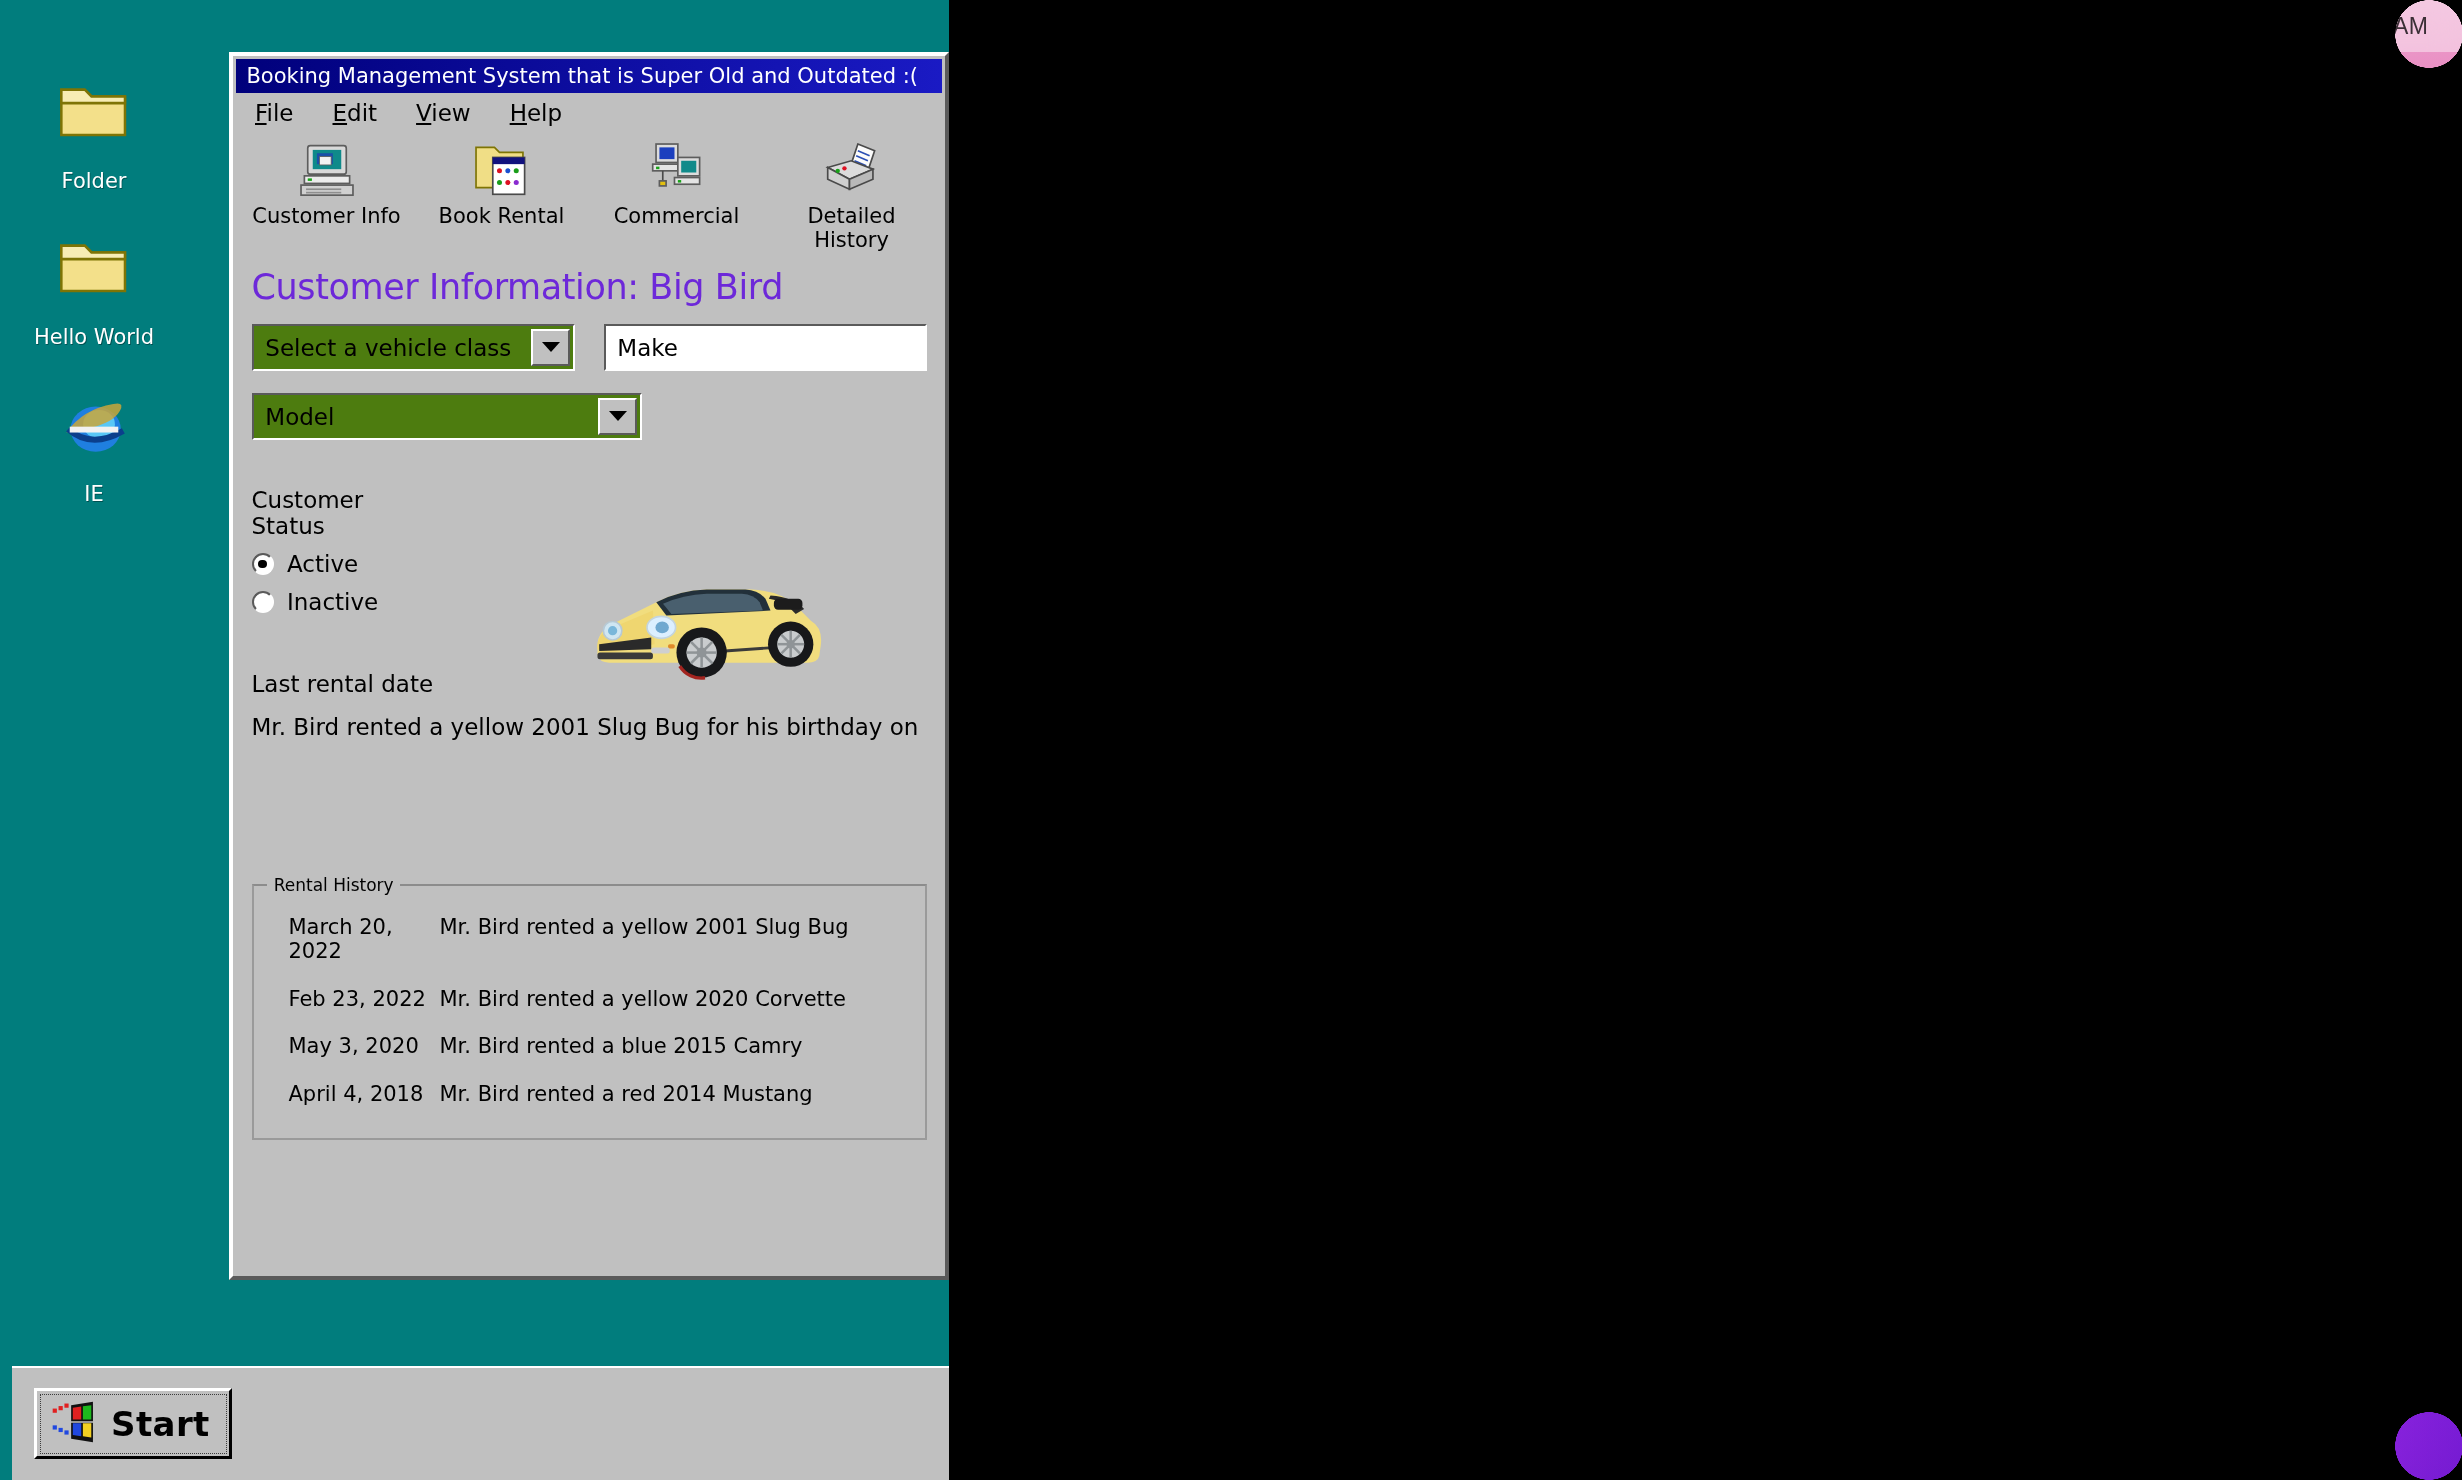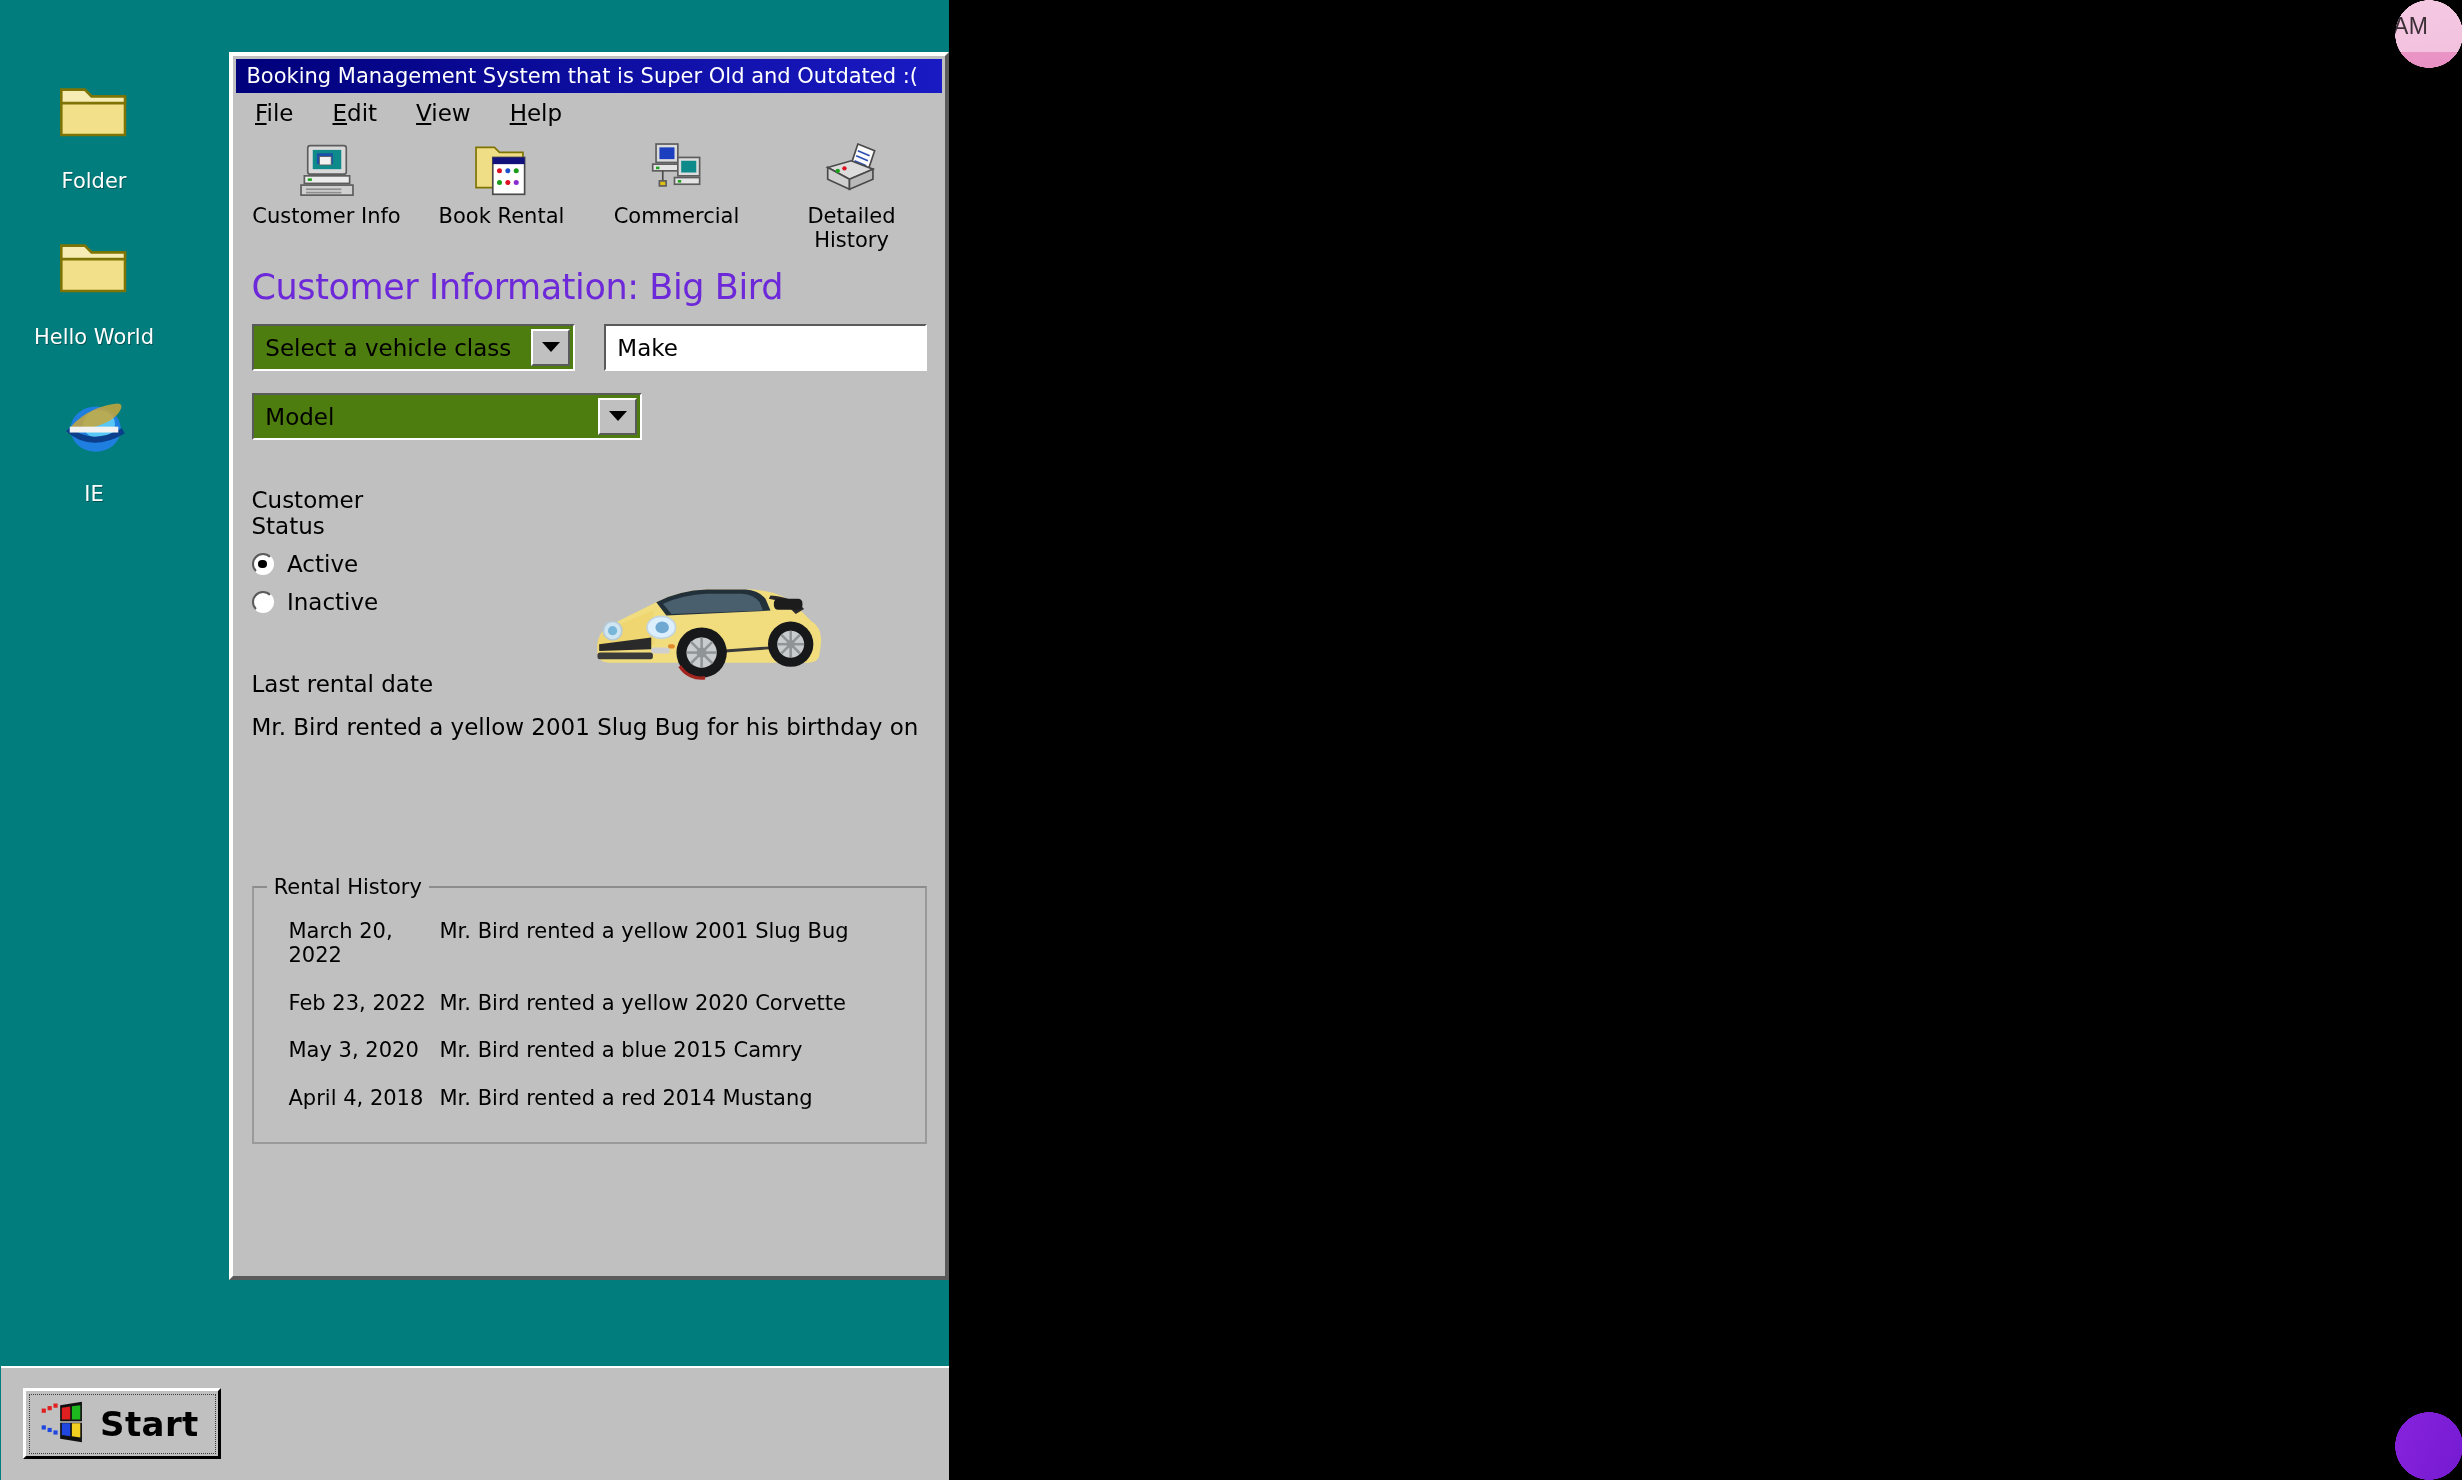--- a/index.html
+++ b/index.html
@@ -119,21 +119,21 @@
   }
   .deskicon {
     position: absolute; width: 141px; text-align: center;
     color: #fff; font-size: 21px; font-family: "DejaVu Sans", sans-serif;
     text-shadow: 0.8px 0.8px 0 rgba(0,0,0,.35);
   }
   .deskicon .glyph { display:block; height: 81px; margin-bottom: 6.7px; }
   .deskicon .label { display:block; }
 
   #taskbar {
-    position: absolute; left: 1px; bottom: 0; width: 949px; height: 114px;
+    position: absolute; left: 12px; bottom: 0; width: 949px; height: 114px;
     background: #c0c0c0;
     border-top: 2.5px solid #ffffff;
   }
   #startbtn {
     position: absolute; left: 22px; top: 20px; width: 198px; height: 71px;
     background: #c0c0c0;
     border-top: 3.4px solid #ffffff; border-left: 3.4px solid #ffffff;
     border-right: 3.4px solid #000000; border-bottom: 3.4px solid #000000;
     display: flex; align-items: center; gap: 13.5px; padding-left: 13.5px;
   }
@@ -210,21 +210,21 @@
     border-right: 2.5px solid #ffffff; border-bottom: 2.5px solid #ffffff;
     display:flex;align-items:center;justify-content:center;
   }
   .radio .dot { width: 8.4px; height: 8.4px; border-radius:50%; background:#000; }
 
   #carimg { position:absolute; left: 346px; top: 494px; width: 252px; height: 143px; }
 
   fieldset#rental {
     margin: 0 18.5px; border: 2.5px solid #9a9a9a; border-top-color:#8c8c8c; padding: 8.4px 0 20px 0;
   }
-  fieldset#rental legend { font-family:"DejaVu Sans",sans-serif; font-size:21px; color:#000; padding: 0 6.7px; margin-left: 13.5px; }
+  fieldset#rental legend { font-family:"DejaVu Sans",sans-serif; font-size:17px; color:#000; padding: 0 6.7px; margin-left: 13.5px; }
   .hrow { display:flex; padding: 11.8px 0 11.8px 35px; font-family:"DejaVu Sans",sans-serif; font-size:21px; color:#000; }
   .hrow .hdate { width: 151px; flex: 0 0 151px; }
 </style>
 </head>
 <body>
 
 <div id="stage">
 
   <div id="mac-desktop"></div>
 

